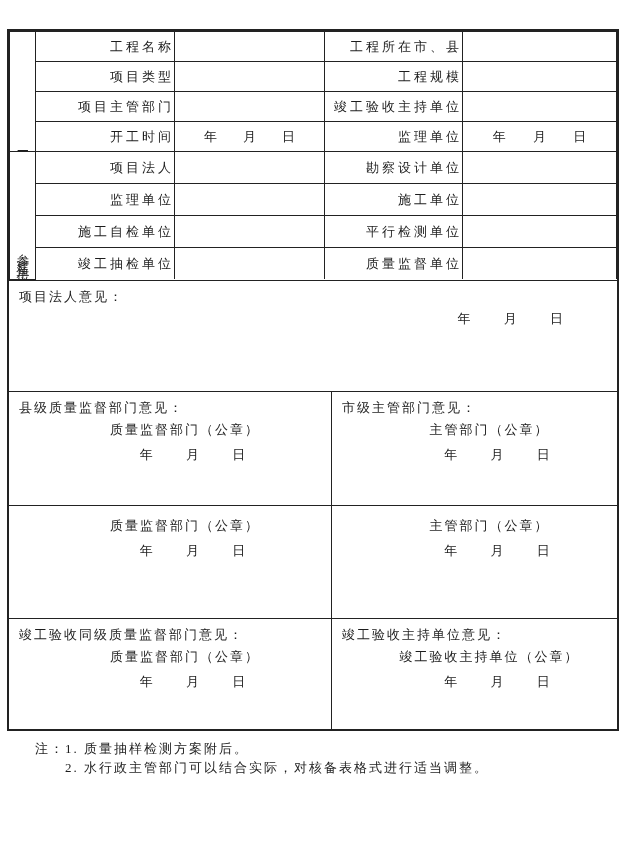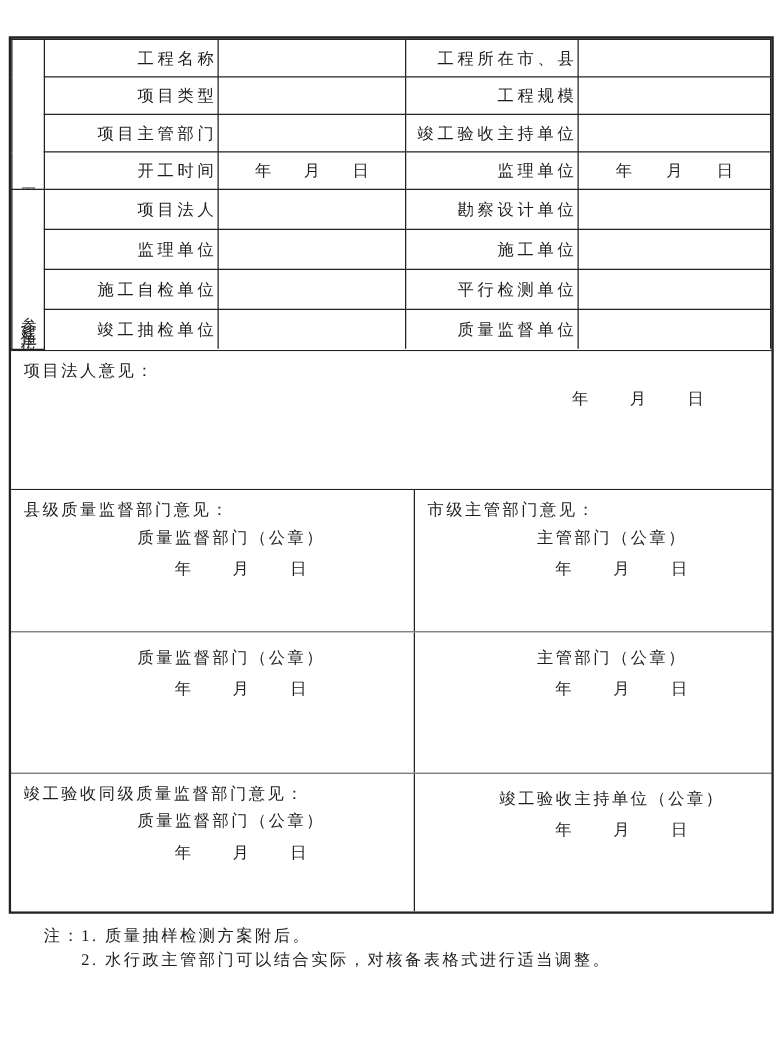--- a/index.html
+++ b/index.html
@@ -209,20 +209,21 @@
         <div class="sigblock center">
           <div class="sigline">质量监督部门（公章）</div>
           <div class="dateline">
             <span>年</span>
             <span>月</span>
             <span>日</span>
           </div>
         </div>
       </div>
       <div class="op-cell">
+        <div class="op-title">竣工验收主持单位意见：</div>
         <div class="sigblock center">
           <div class="sigline">竣工验收主持单位（公章）</div>
           <div class="dateline">
             <span>年</span>
             <span>月</span>
             <span>日</span>
           </div>
         </div>
       </div>
     </div>

